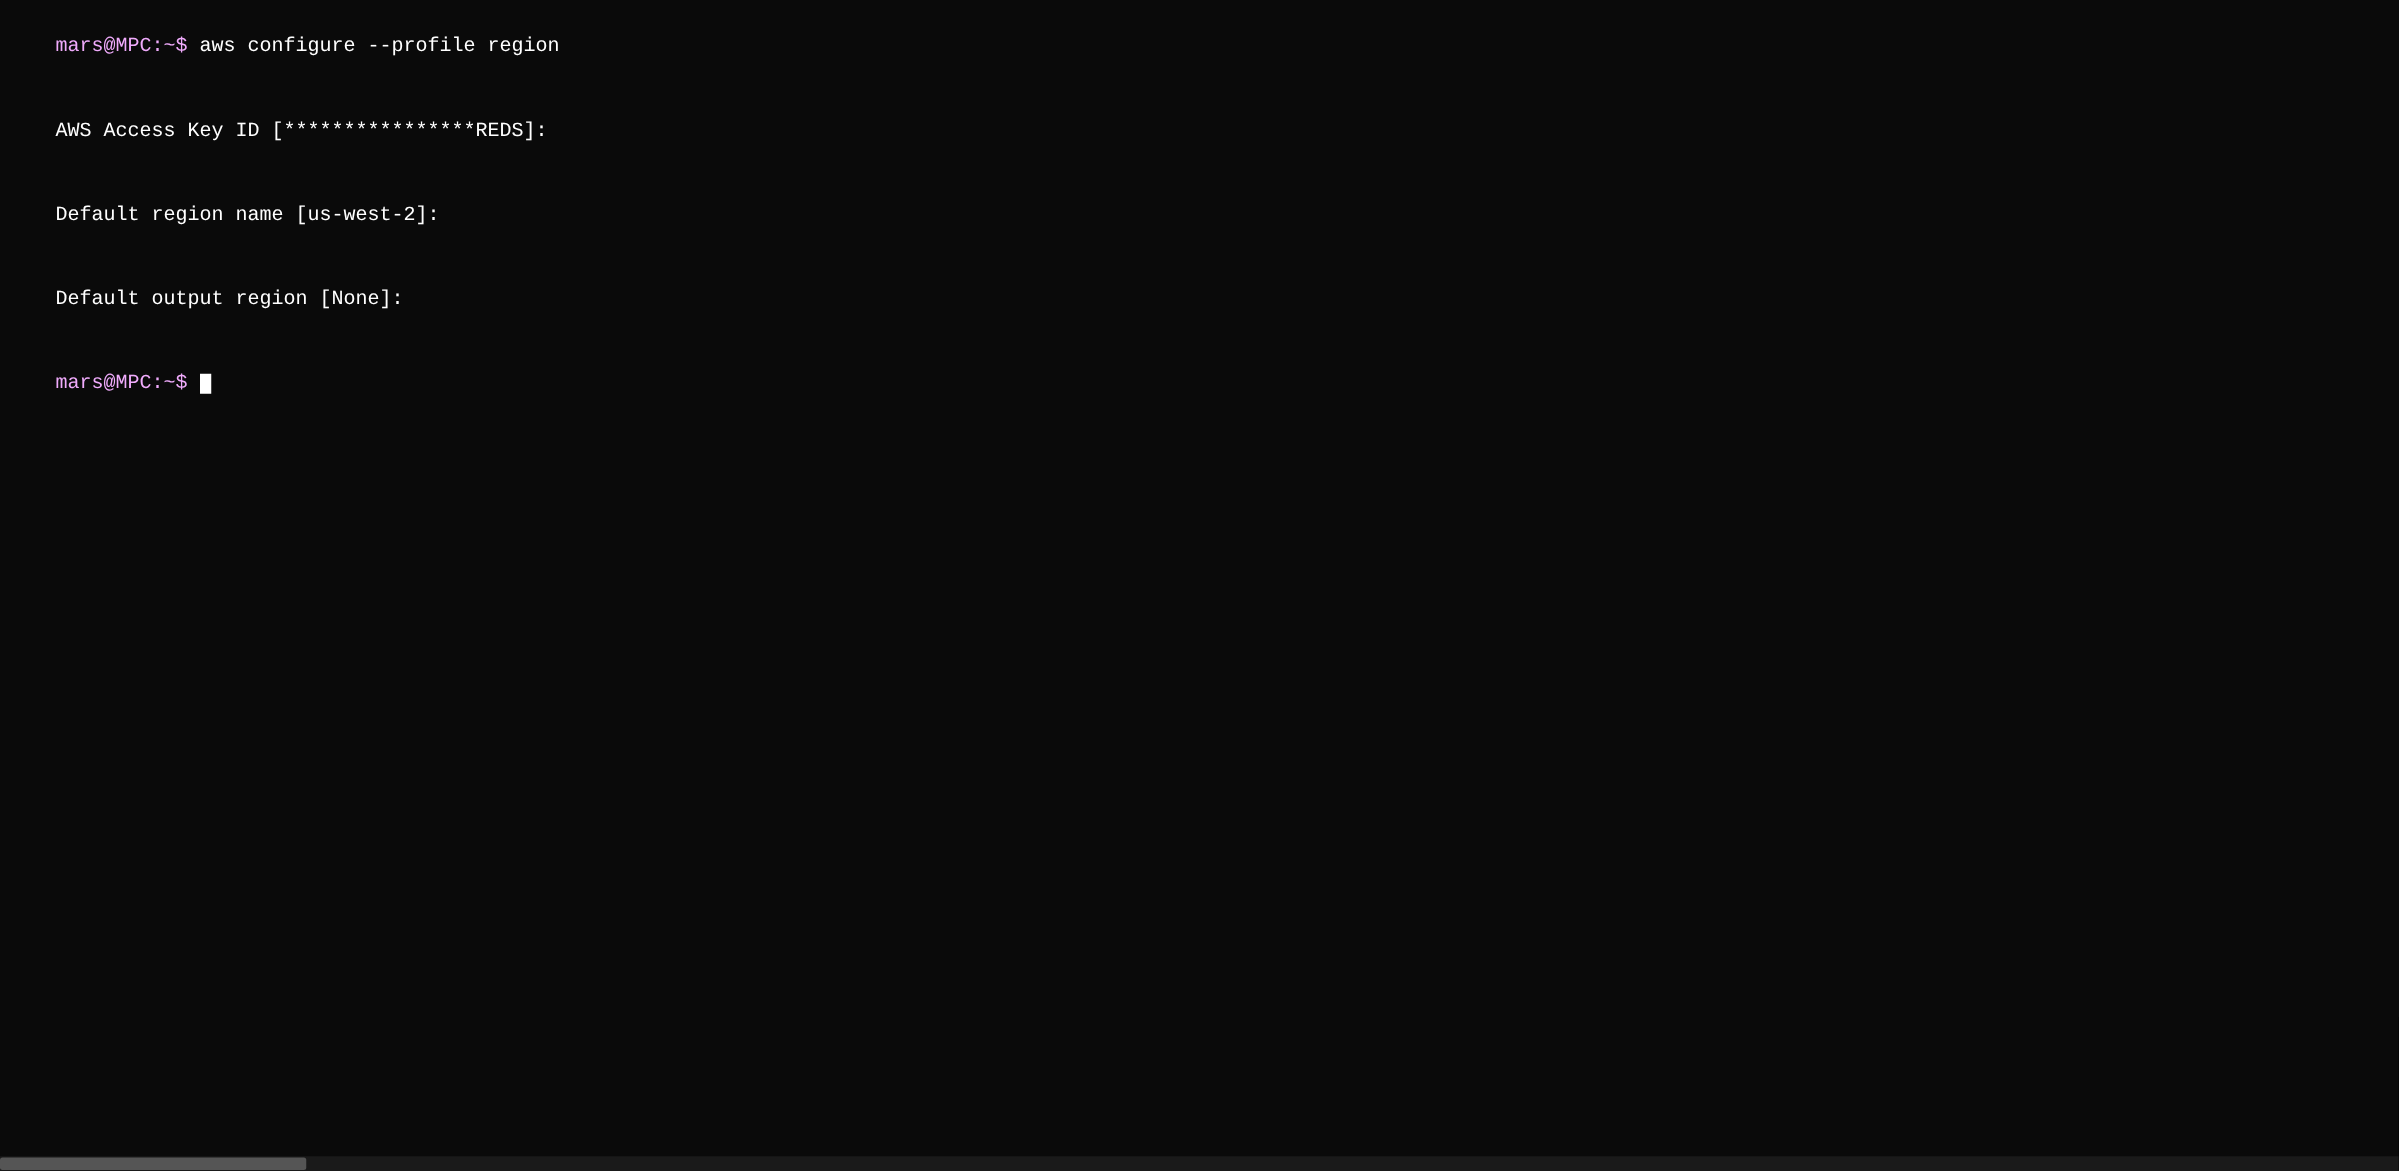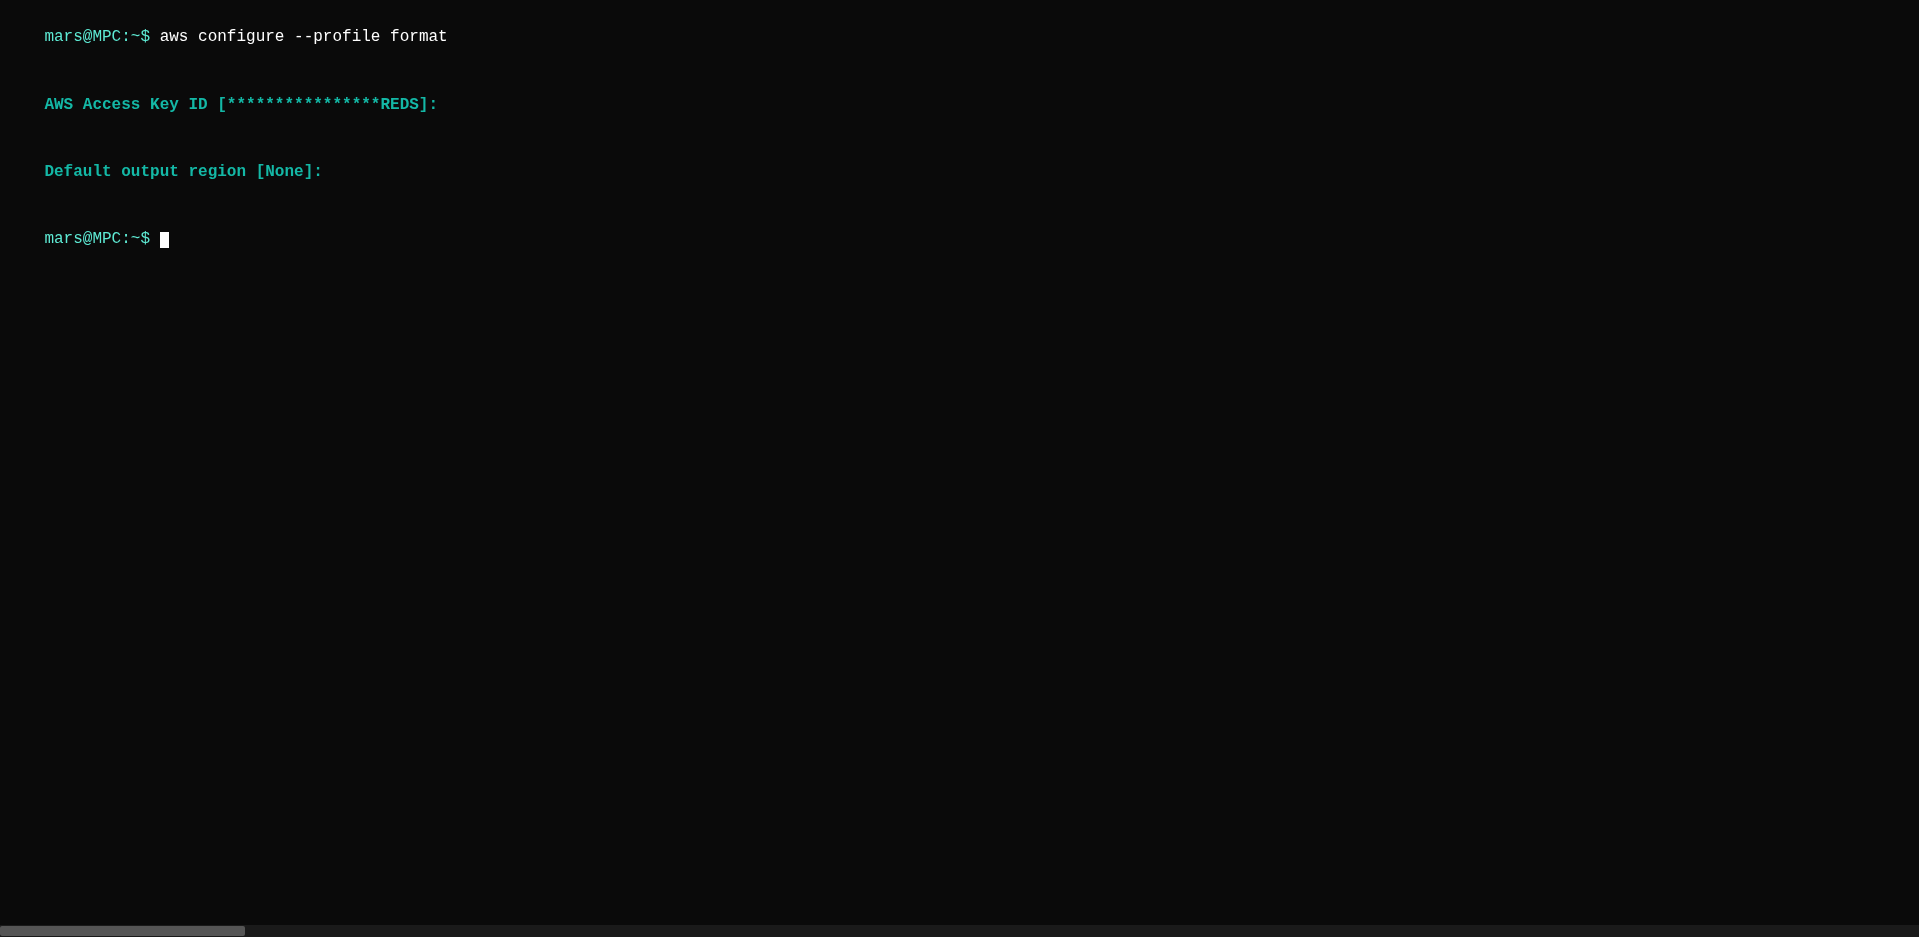--- a/index.html
+++ b/index.html
@@ -26,30 +26,29 @@
     }
 
     .terminal-line {
       display: block;
       white-space: pre;
       line-height: 1.4;
       color: #ffffff;
     }
 
     .prompt-green {
-      color: #5eead4;
+      color: #f0abfc;
     }
 
     .command-white {
       color: #ffffff;
     }
 
     .label-white {
-      color: #14b8a6;
-      font-weight: bold;
+      color: #ffffff;
     }
 
     .cursor {
       display: inline-block;
       width: 9px;
       height: 16px;
       background-color: #ffffff;
       vertical-align: text-bottom;
       animation: blink 1s step-end infinite;
     }
@@ -78,28 +77,31 @@
       background-color: #555555;
       border-radius: 2px;
     }
   </style>
 </head>
 <body>
 
 <div class="terminal">
 
   <span class="terminal-line">
-    <span class="prompt-green">mars@MPC:~$</span><span class="command-white"> aws configure --profile format</span>
+    <span class="prompt-green">mars@MPC:~$</span><span class="command-white"> aws configure --profile region</span>
   </span>
 
   <span class="terminal-line">
     <span class="label-white">AWS Access Key ID [****************REDS]: </span>
   </span>
 
 
+  <span class="terminal-line">
+    <span class="label-white">Default region name [us-west-2]: </span>
+  </span>
 
   <span class="terminal-line">
     <span class="label-white">Default output region [None]: </span>
   </span>
 
   <span class="terminal-line">
     <span class="prompt-green">mars@MPC:~$</span><span class="command-white"> </span><span class="cursor"></span>
   </span>
 
   <div class="scrollbar-area">

